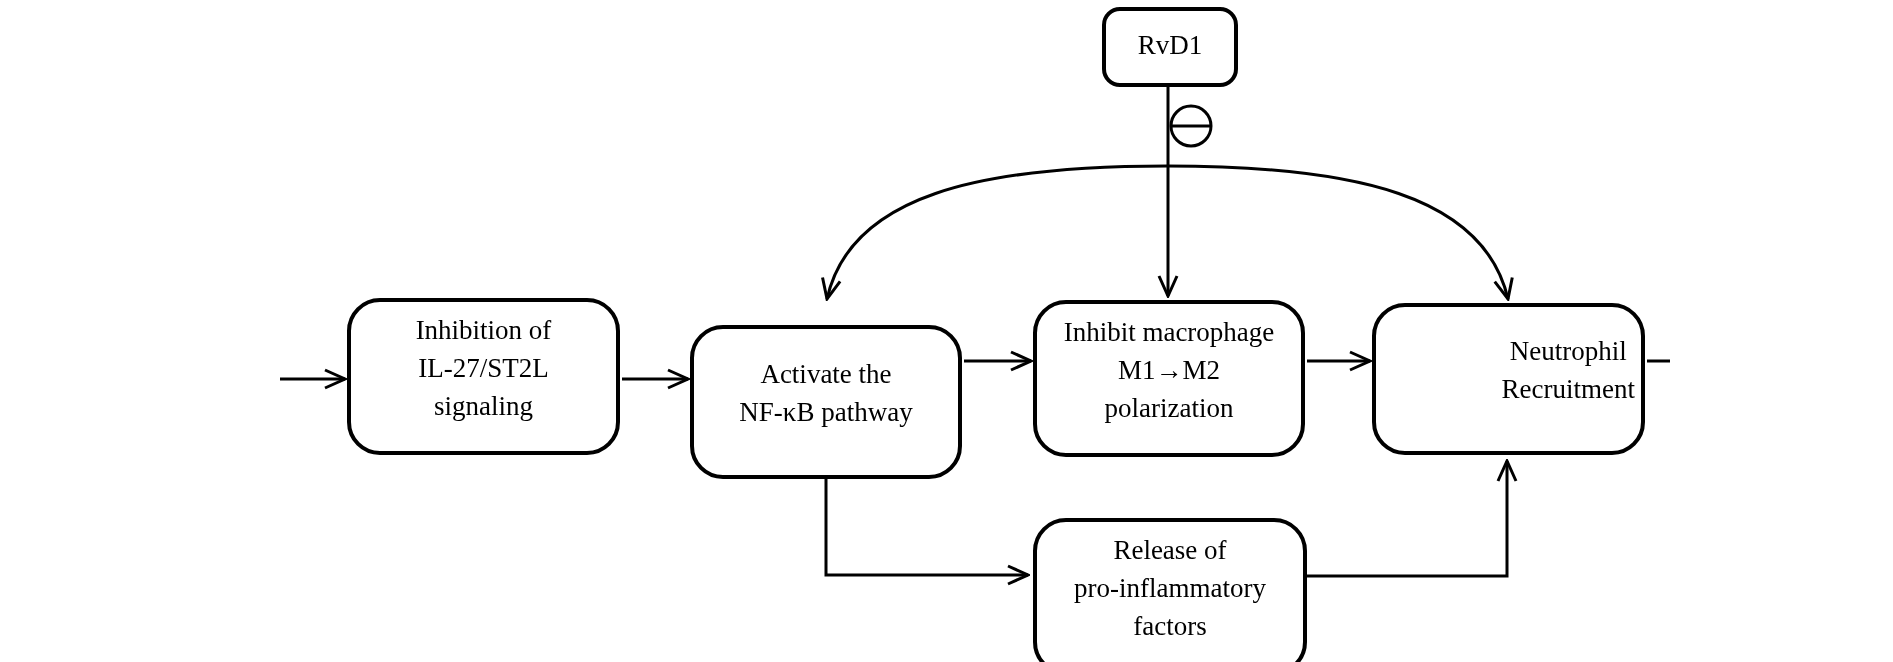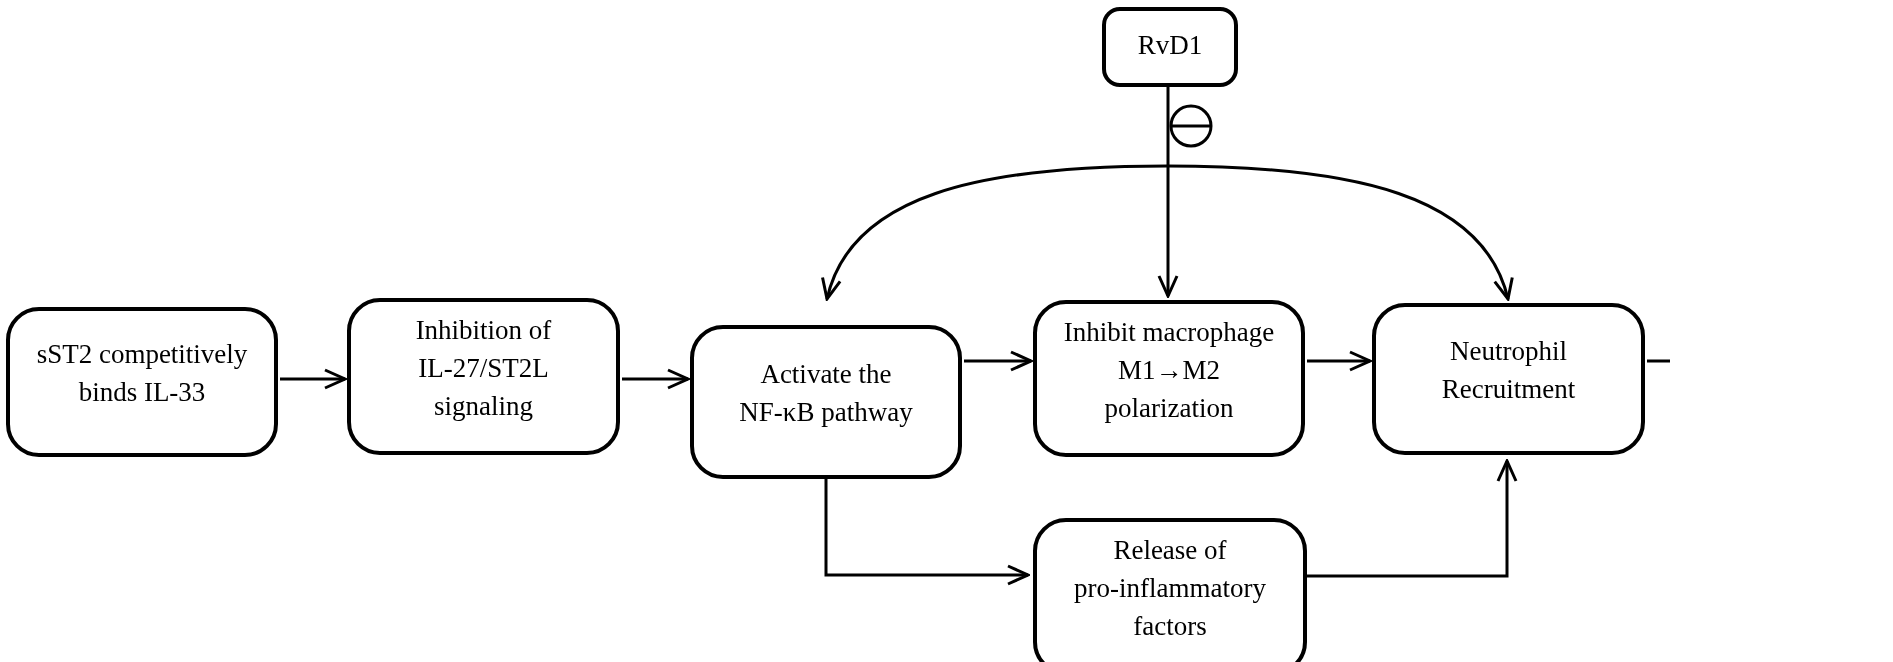--- a/index.html
+++ b/index.html
@@ -75,43 +75,39 @@
 
     <path d="M 826 457 L 826 575 L 1028 575" fill="none" stroke="#000000" stroke-width="3" stroke-linejoin="miter" marker-end="url(#ah)"></path>
 
     <path d="M 1307 576 L 1507 576 L 1507 461" fill="none" stroke="#000000" stroke-width="3" stroke-linejoin="miter" marker-end="url(#ah)"></path>
   </svg>
 
   <div class="node node--small" style="left:1102px; top:7px; width:136px; height:80px;">
     <span class="node-label">RvD1</span>
   </div>
 
-  <div class="node" style="left:6px; top:307px; width:272px; height:150px;">
-    <span class="node-label">sST2 competitively
-binds IL-33</span>
-  </div>
 
   <div class="node" style="left:347px; top:298px; width:273px; height:157px;">
     <span class="node-label">Inhibition of
 IL-27/ST2L
 signaling</span>
   </div>
 
   <div class="node" style="left:690px; top:303px; width:272px; height:154px;margin-top:22px;">
     <span class="node-label">Activate the
 NF-κB pathway</span>
   </div>
 
   <div class="node" style="left:1033px; top:300px; width:272px; height:157px;font-family:Liberation Serif, serif;">
     <span class="node-label">Inhibit macrophage
 M1→M2
 polarization</span>
   </div>
 
-  <div class="node" style="left:1372px; top:303px; width:273px; height:152px;">
+  <div class="node" style="left:1372px; top:303px; width:273px; height:152px;justify-content:flex-end;">
     <span class="node-label">Neutrophil
 Recruitment</span>
   </div>
 
   <div class="node" style="left:1712px; top:305px; width:173px; height:153px;border-radius:27px;">
     <span class="node-label">PIV ↑</span>
   </div>
 
   <div class="node" style="left:1033px; top:518px; width:274px; height:157px;font-family:Liberation Serif, serif;">
     <span class="node-label">Release of

